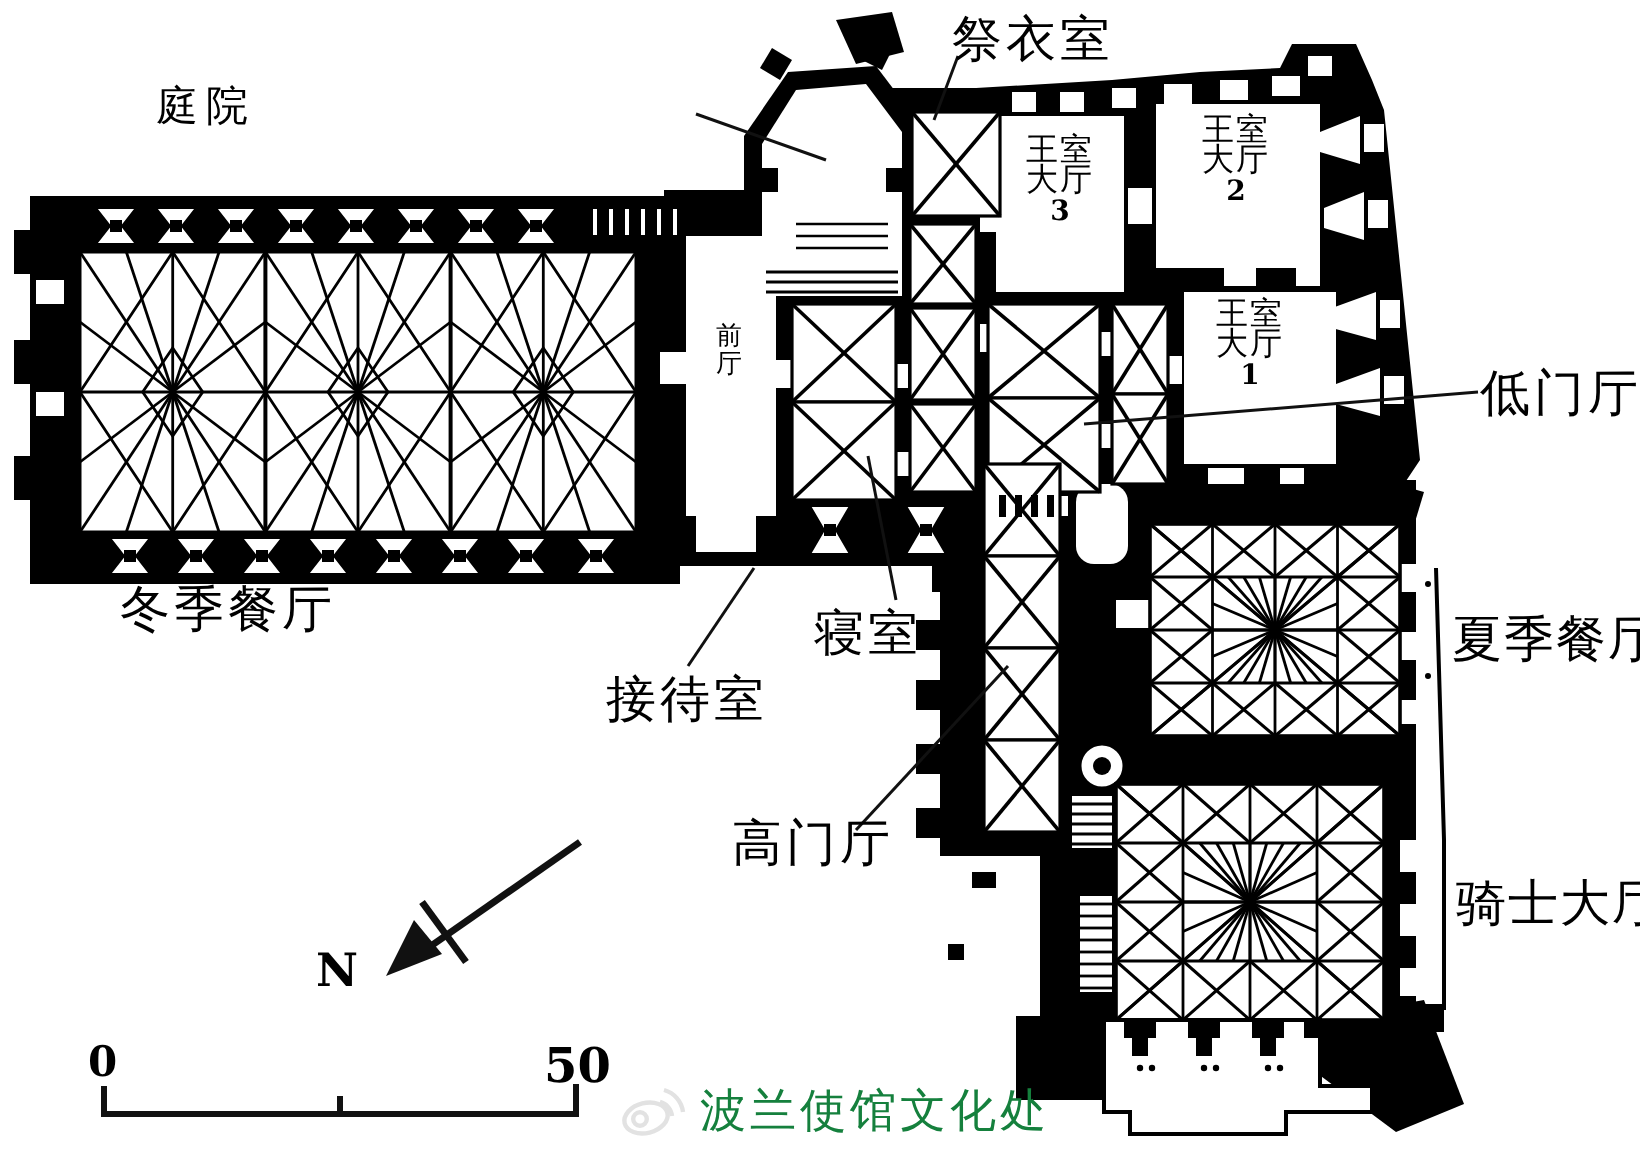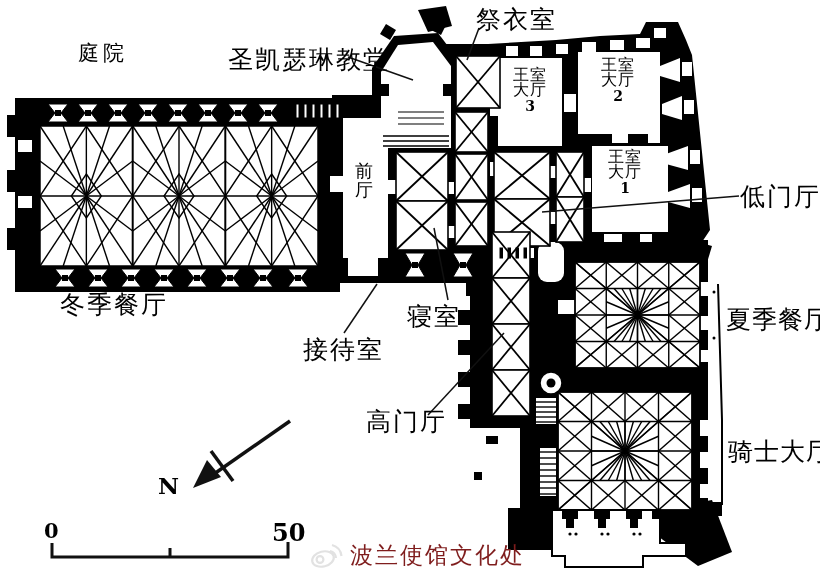--- a/index.html
+++ b/index.html
@@ -3,25 +3,25 @@
 <meta charset="utf-8">
 <style>
   html,body{margin:0;padding:0;background:#fff;}
   #stage{position:relative;width:820px;height:583px;background:#ffffff;overflow:hidden;
          font-family:"DejaVu Sans",sans-serif;color:#000;}
   #plan{position:absolute;left:0;top:0;}
   .lbl{position:absolute;font-size:25px;letter-spacing:2px;white-space:nowrap;line-height:1.1;}
   .rh{position:absolute;width:50px;text-align:center;}
   .rh .cjk{font-size:16px;line-height:0.92;letter-spacing:1px;}
   .rh .num{font-family:"DejaVu Serif",serif;font-weight:bold;font-size:14px;line-height:1;margin-top:2px;}
-  .vert{position:absolute;width:19px;font-size:18px;line-height:1.05;letter-spacing:0;
-        word-break:break-all;white-space:normal;text-align:left;}
+  .vert{position:absolute;width:19px;font-size:13px;line-height:1.05;letter-spacing:0;
+        word-break:break-all;white-space:normal;text-align:center;}
   .serifb{position:absolute;font-family:"DejaVu Serif",serif;font-weight:bold;}
   #watermark{position:absolute;left:310px;top:540px;display:flex;align-items:center;gap:6px;
-             color:#7f1d1d;font-size:23px;letter-spacing:2px;}
+             color:#15803d;font-size:23px;letter-spacing:2px;}
 </style>
 </head>
 <body>
 
 <div id="stage">
 
   <svg id="plan" width="820" height="583" viewBox="0 0 820 583">
 
     <g fill="#000" stroke="none">
       <rect x="15" y="98" width="325" height="194"></rect>
@@ -428,21 +428,20 @@
       <path d="M290,421 L204,481" stroke="#111" stroke-width="3.5" fill="none"></path>
       <polygon points="193,488 221,477 207,460" fill="#111"></polygon>
       <path d="M211,451 L233,481" stroke="#111" stroke-width="3.5" fill="none"></path>
     </g>
     <g>
       <path d="M52,543 L52,557 L288,557 L288,542 M170,548 L170,557" stroke="#111" stroke-width="3" fill="none"></path>
     </g>
   </svg>
 
   <div class="lbl" style="left:78px;top:42px;font-size:21px;letter-spacing:4px">庭院</div>
-  <div class="lbl" style="left:228px;top:46px">圣凯瑟琳教堂</div>
   <div class="lbl" style="left:476px;top:6px">祭衣室</div>
   <div class="vert" style="left:355px;top:162px">前厅</div>
 
   <div class="rh" style="left:505px;top:68px">
     <div class="cjk">王室</div>
     <div class="cjk">大厅</div>
     <div class="num">3</div>
   </div>
   <div class="rh" style="left:593px;top:58px">
     <div class="cjk">王室</div>

